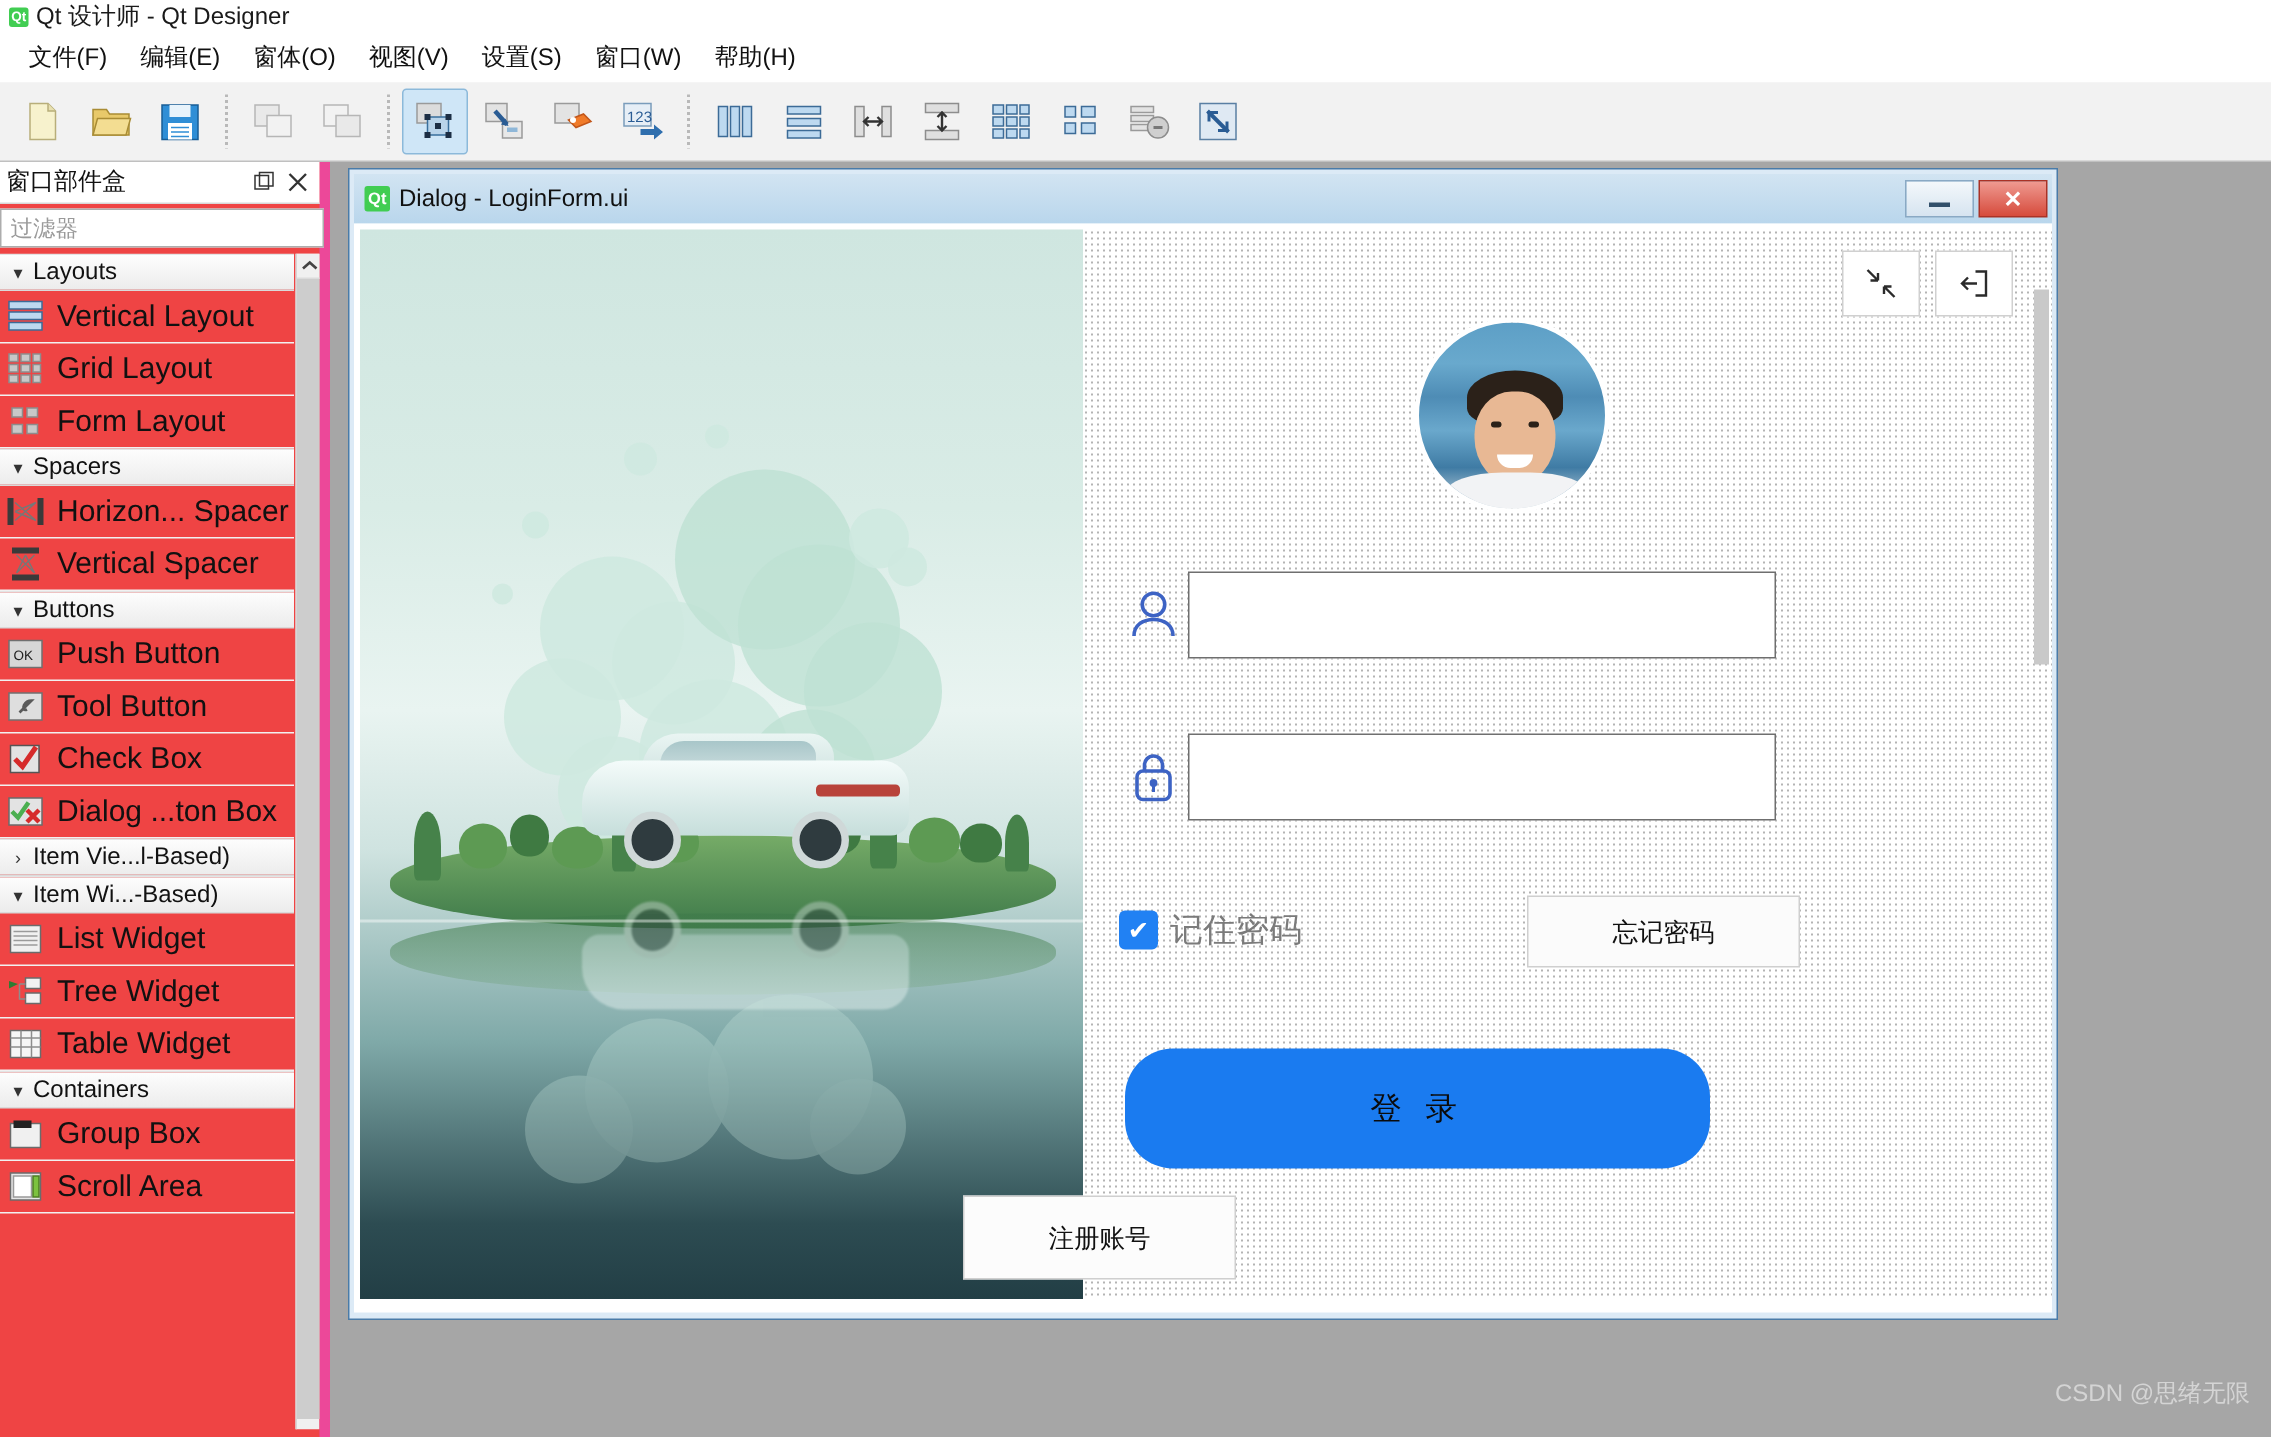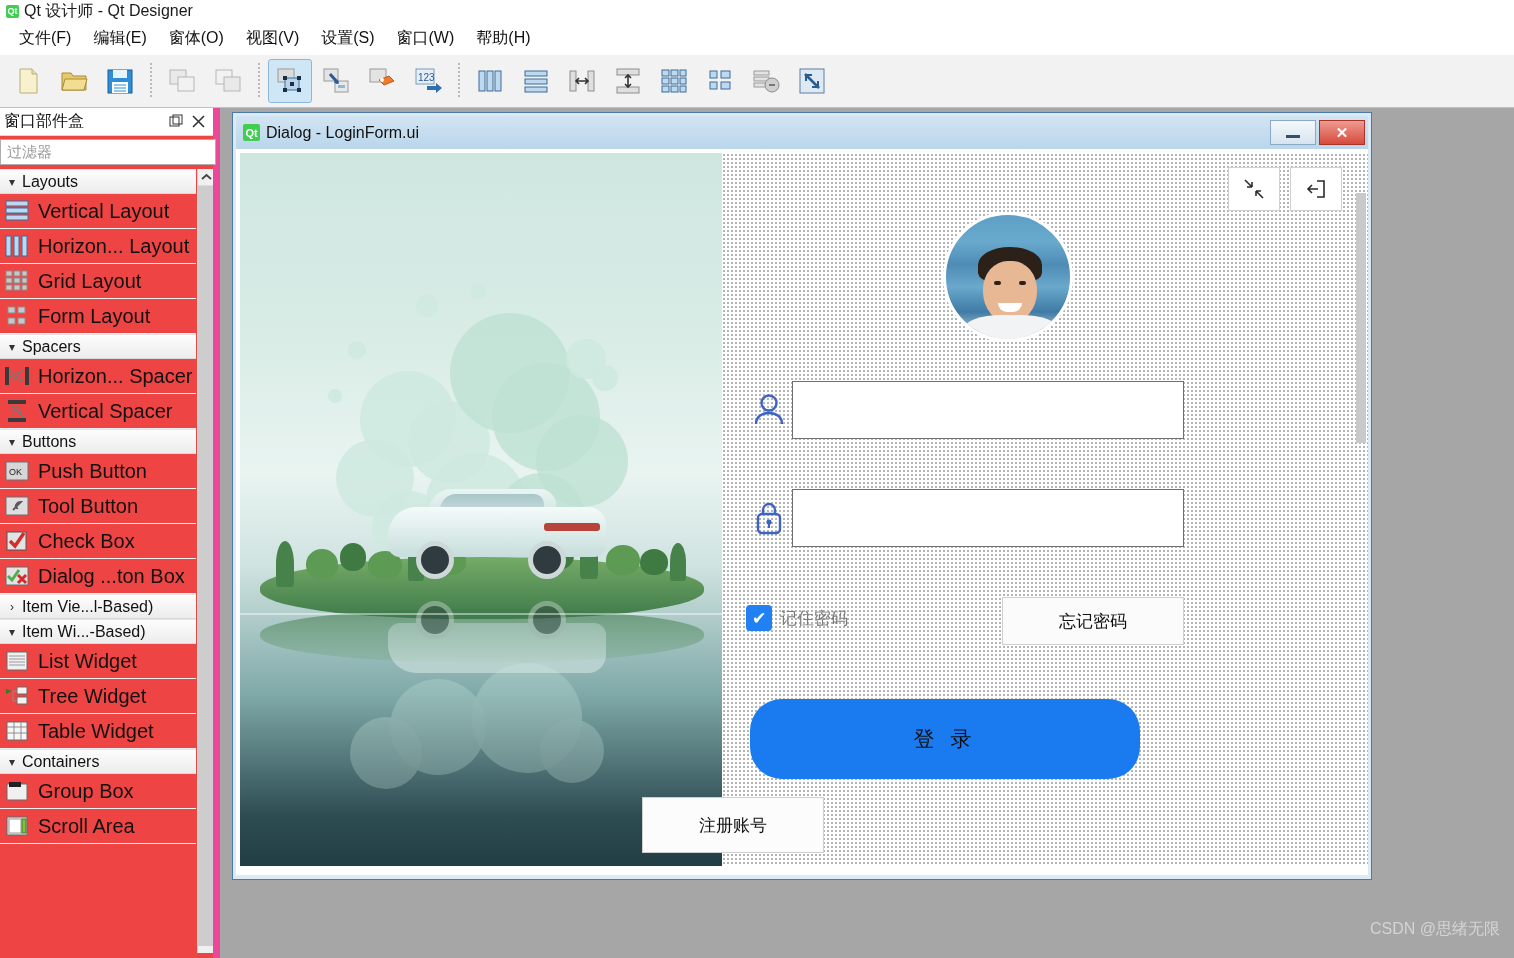--- a/index.html
+++ b/index.html
@@ -225,23 +225,23 @@
   .field-input {
     width:392px; height:58px; background:#ffffff; border:1px solid #6f6f6f;
     font-size:16px; padding:0 10px; outline:none;
     font-family:"Liberation Sans", sans-serif;
   }
   .chkrow { position:absolute; left:24px; top:452px; display:flex; align-items:center; }
   .chkbox {
     width:26px; height:26px; background:#2181f3; border-radius:4px;
     display:flex; align-items:center; justify-content:center; color:#fff; font-size:17px;
   }
-  .chklabel { font-size:17px; color:#7b7b7b; margin-left:8px; }
+  .chklabel { font-size:22px; color:#7b7b7b; margin-left:8px; }
   .forgot-btn {
-    position:absolute; left:280px; top:444px; width:182px; height:48px;
+    position:absolute; left:296px; top:444px; width:182px; height:48px;
     background:#fbfbfb; border:1px solid #cfcfcf;
     display:flex; align-items:center; justify-content:center;
     font-size:17px; color:#111;
   }
   .login-btn {
     position:absolute; left:28px; top:546px; width:390px; height:80px;
     background:#1a7bf0; border-radius:32px;
     display:flex; align-items:center; justify-content:center;
     font-size:21px; color:#0b0b0b; letter-spacing:5px;
   }
@@ -459,30 +459,20 @@
         </div>
         <div class="wrow">
           <div class="ico">
             <svg width="24" height="22" viewBox="0 0 24 22">
                 <rect x="1" y="1" width="22" height="5" fill="#bdd9f0" stroke="#3c6b97"></rect>
                 <rect x="1" y="8" width="22" height="5" fill="#bdd9f0" stroke="#3c6b97"></rect>
                 <rect x="1" y="15" width="22" height="5" fill="#bdd9f0" stroke="#3c6b97"></rect>
               </svg>
           </div>
           <div class="wlabel">Vertical Layout</div>
-        </div>
-        <div class="wrow">
-          <div class="ico">
-            <svg width="24" height="22" viewBox="0 0 24 22">
-                <rect x="1" y="1" width="5" height="20" fill="#bdd9f0" stroke="#3c6b97"></rect>
-                <rect x="9" y="1" width="5" height="20" fill="#bdd9f0" stroke="#3c6b97"></rect>
-                <rect x="17" y="1" width="5" height="20" fill="#bdd9f0" stroke="#3c6b97"></rect>
-              </svg>
-          </div>
-          <div class="wlabel">Horizon... Layout</div>
         </div>
         <div class="wrow">
           <div class="ico">
             <svg width="24" height="22" viewBox="0 0 24 22">
                 <g fill="#c8c8c8" stroke="#8d8d8d">
                   <rect x="1" y="1" width="6" height="5"></rect>
                   <rect x="9" y="1" width="6" height="5"></rect>
                   <rect x="17" y="1" width="5" height="5"></rect>
                   <rect x="1" y="8" width="6" height="5"></rect>
                   <rect x="9" y="8" width="6" height="5"></rect>

